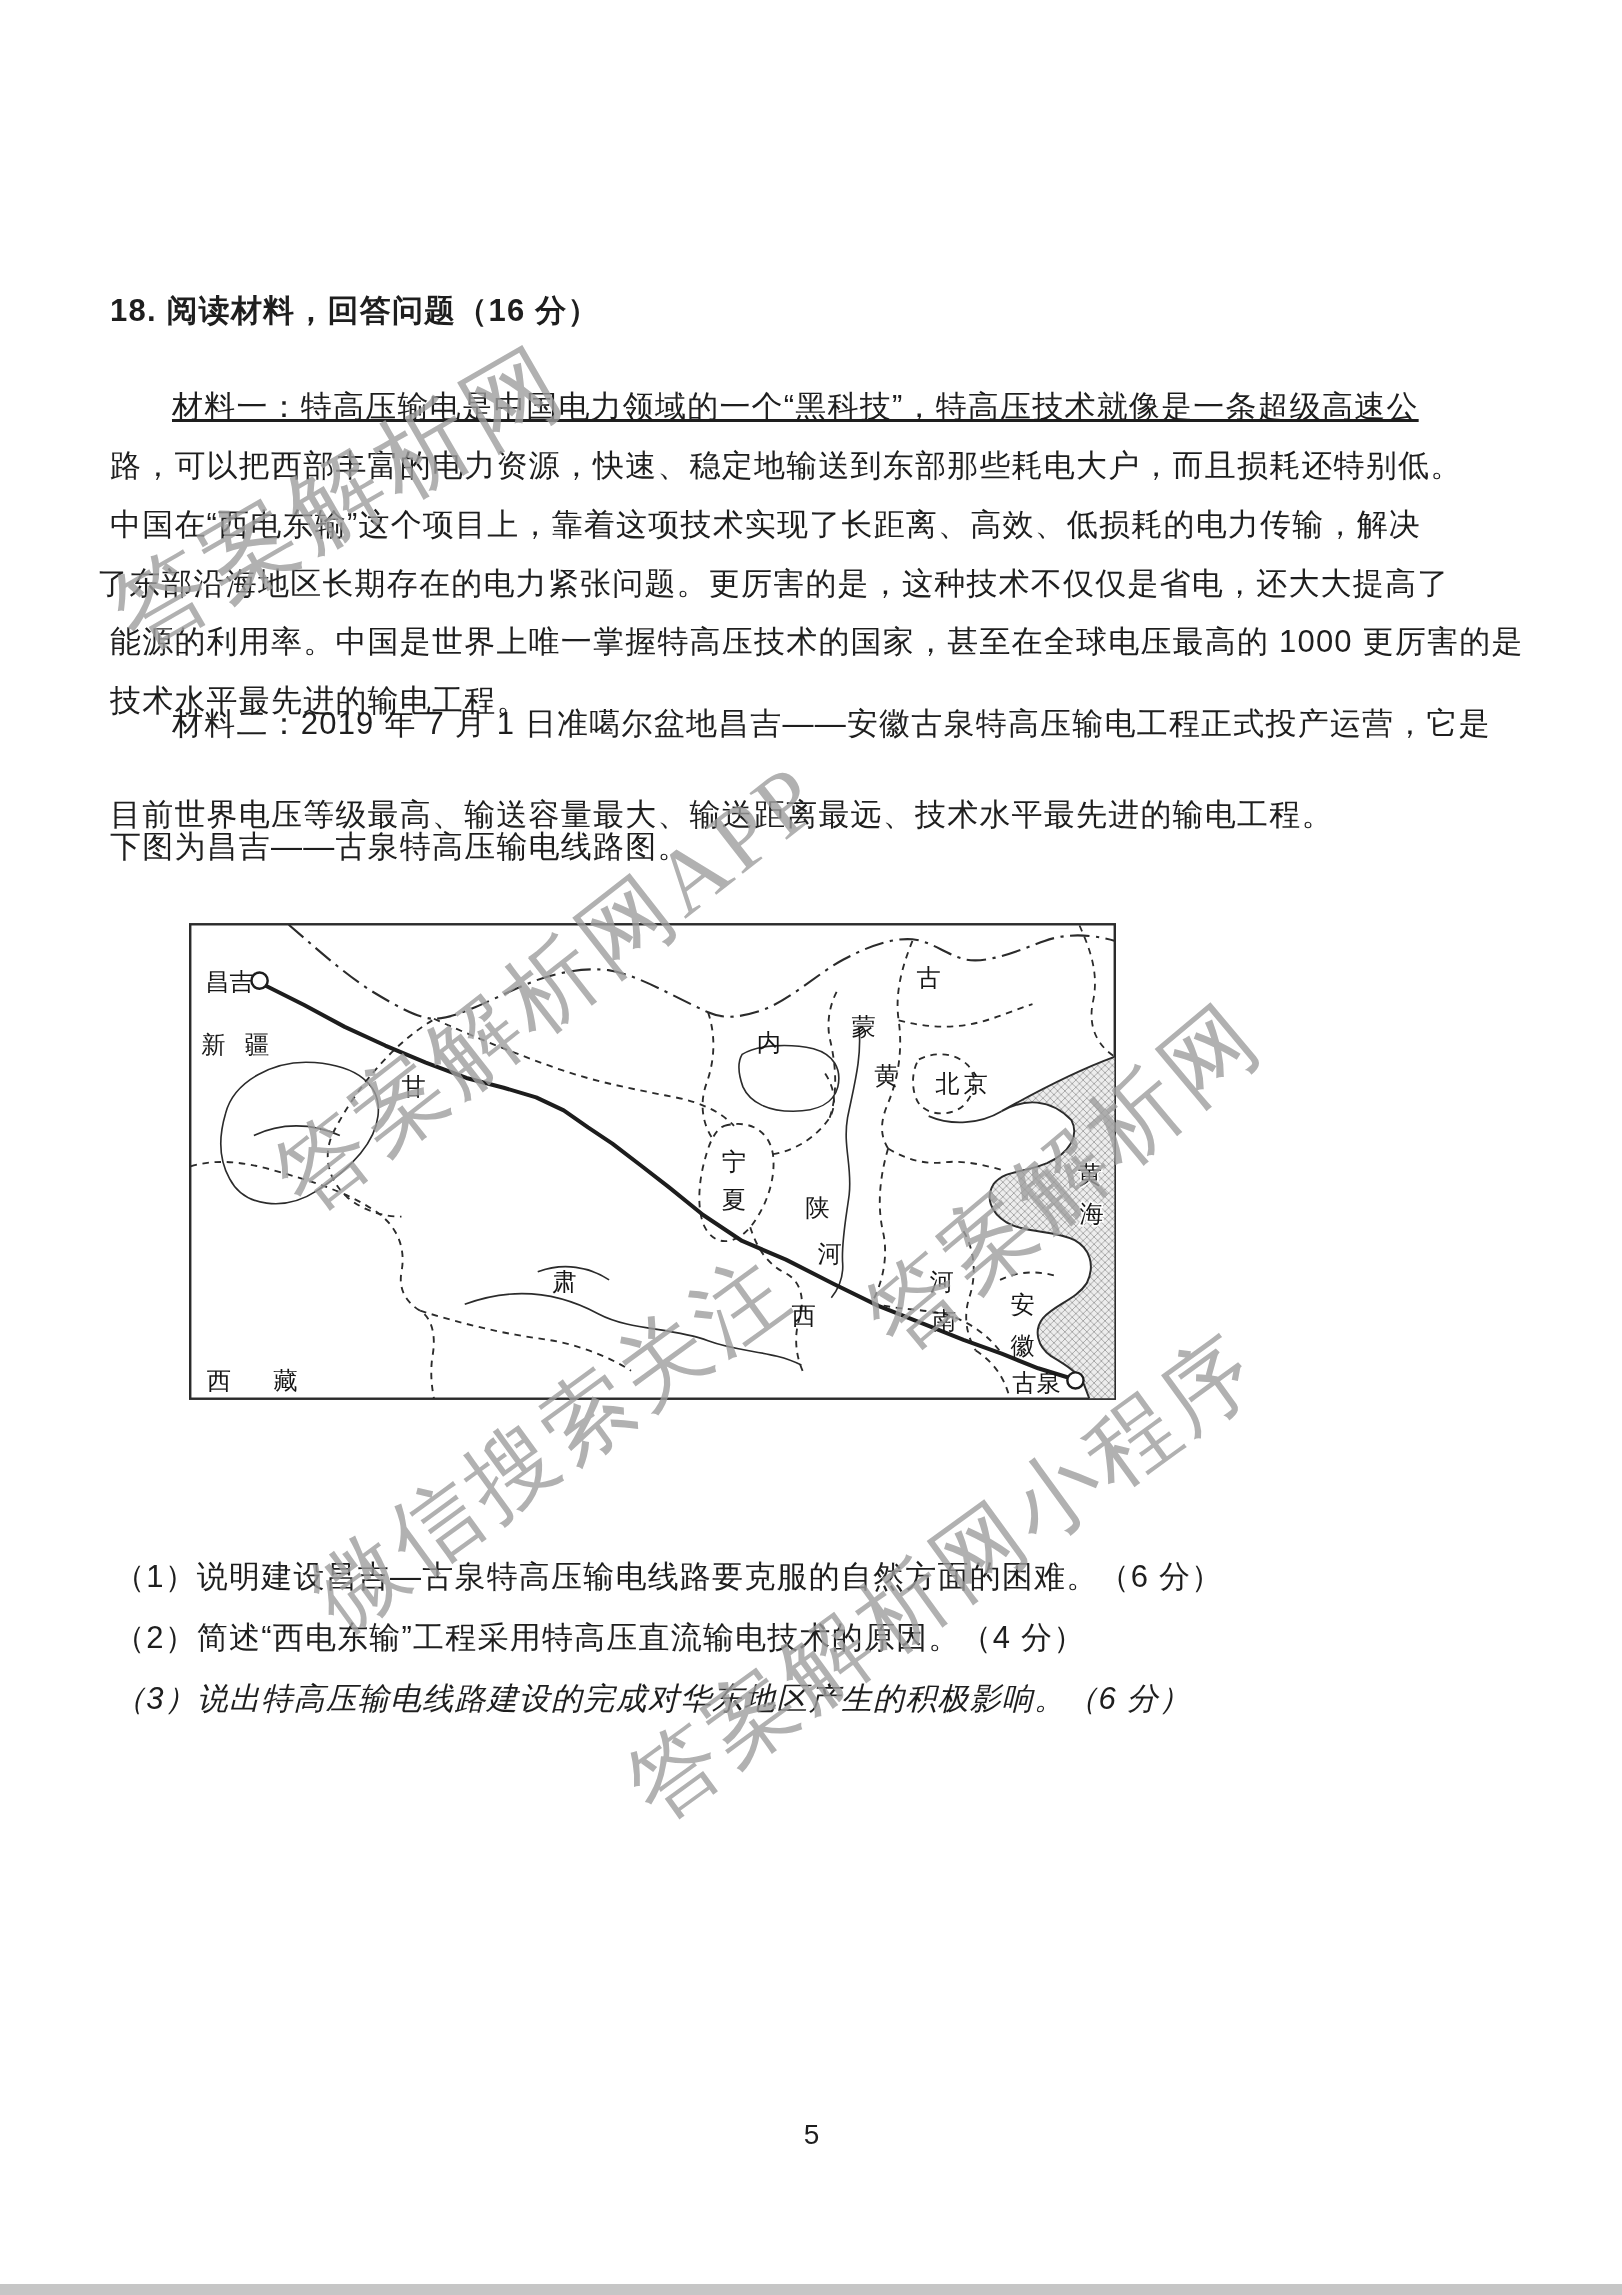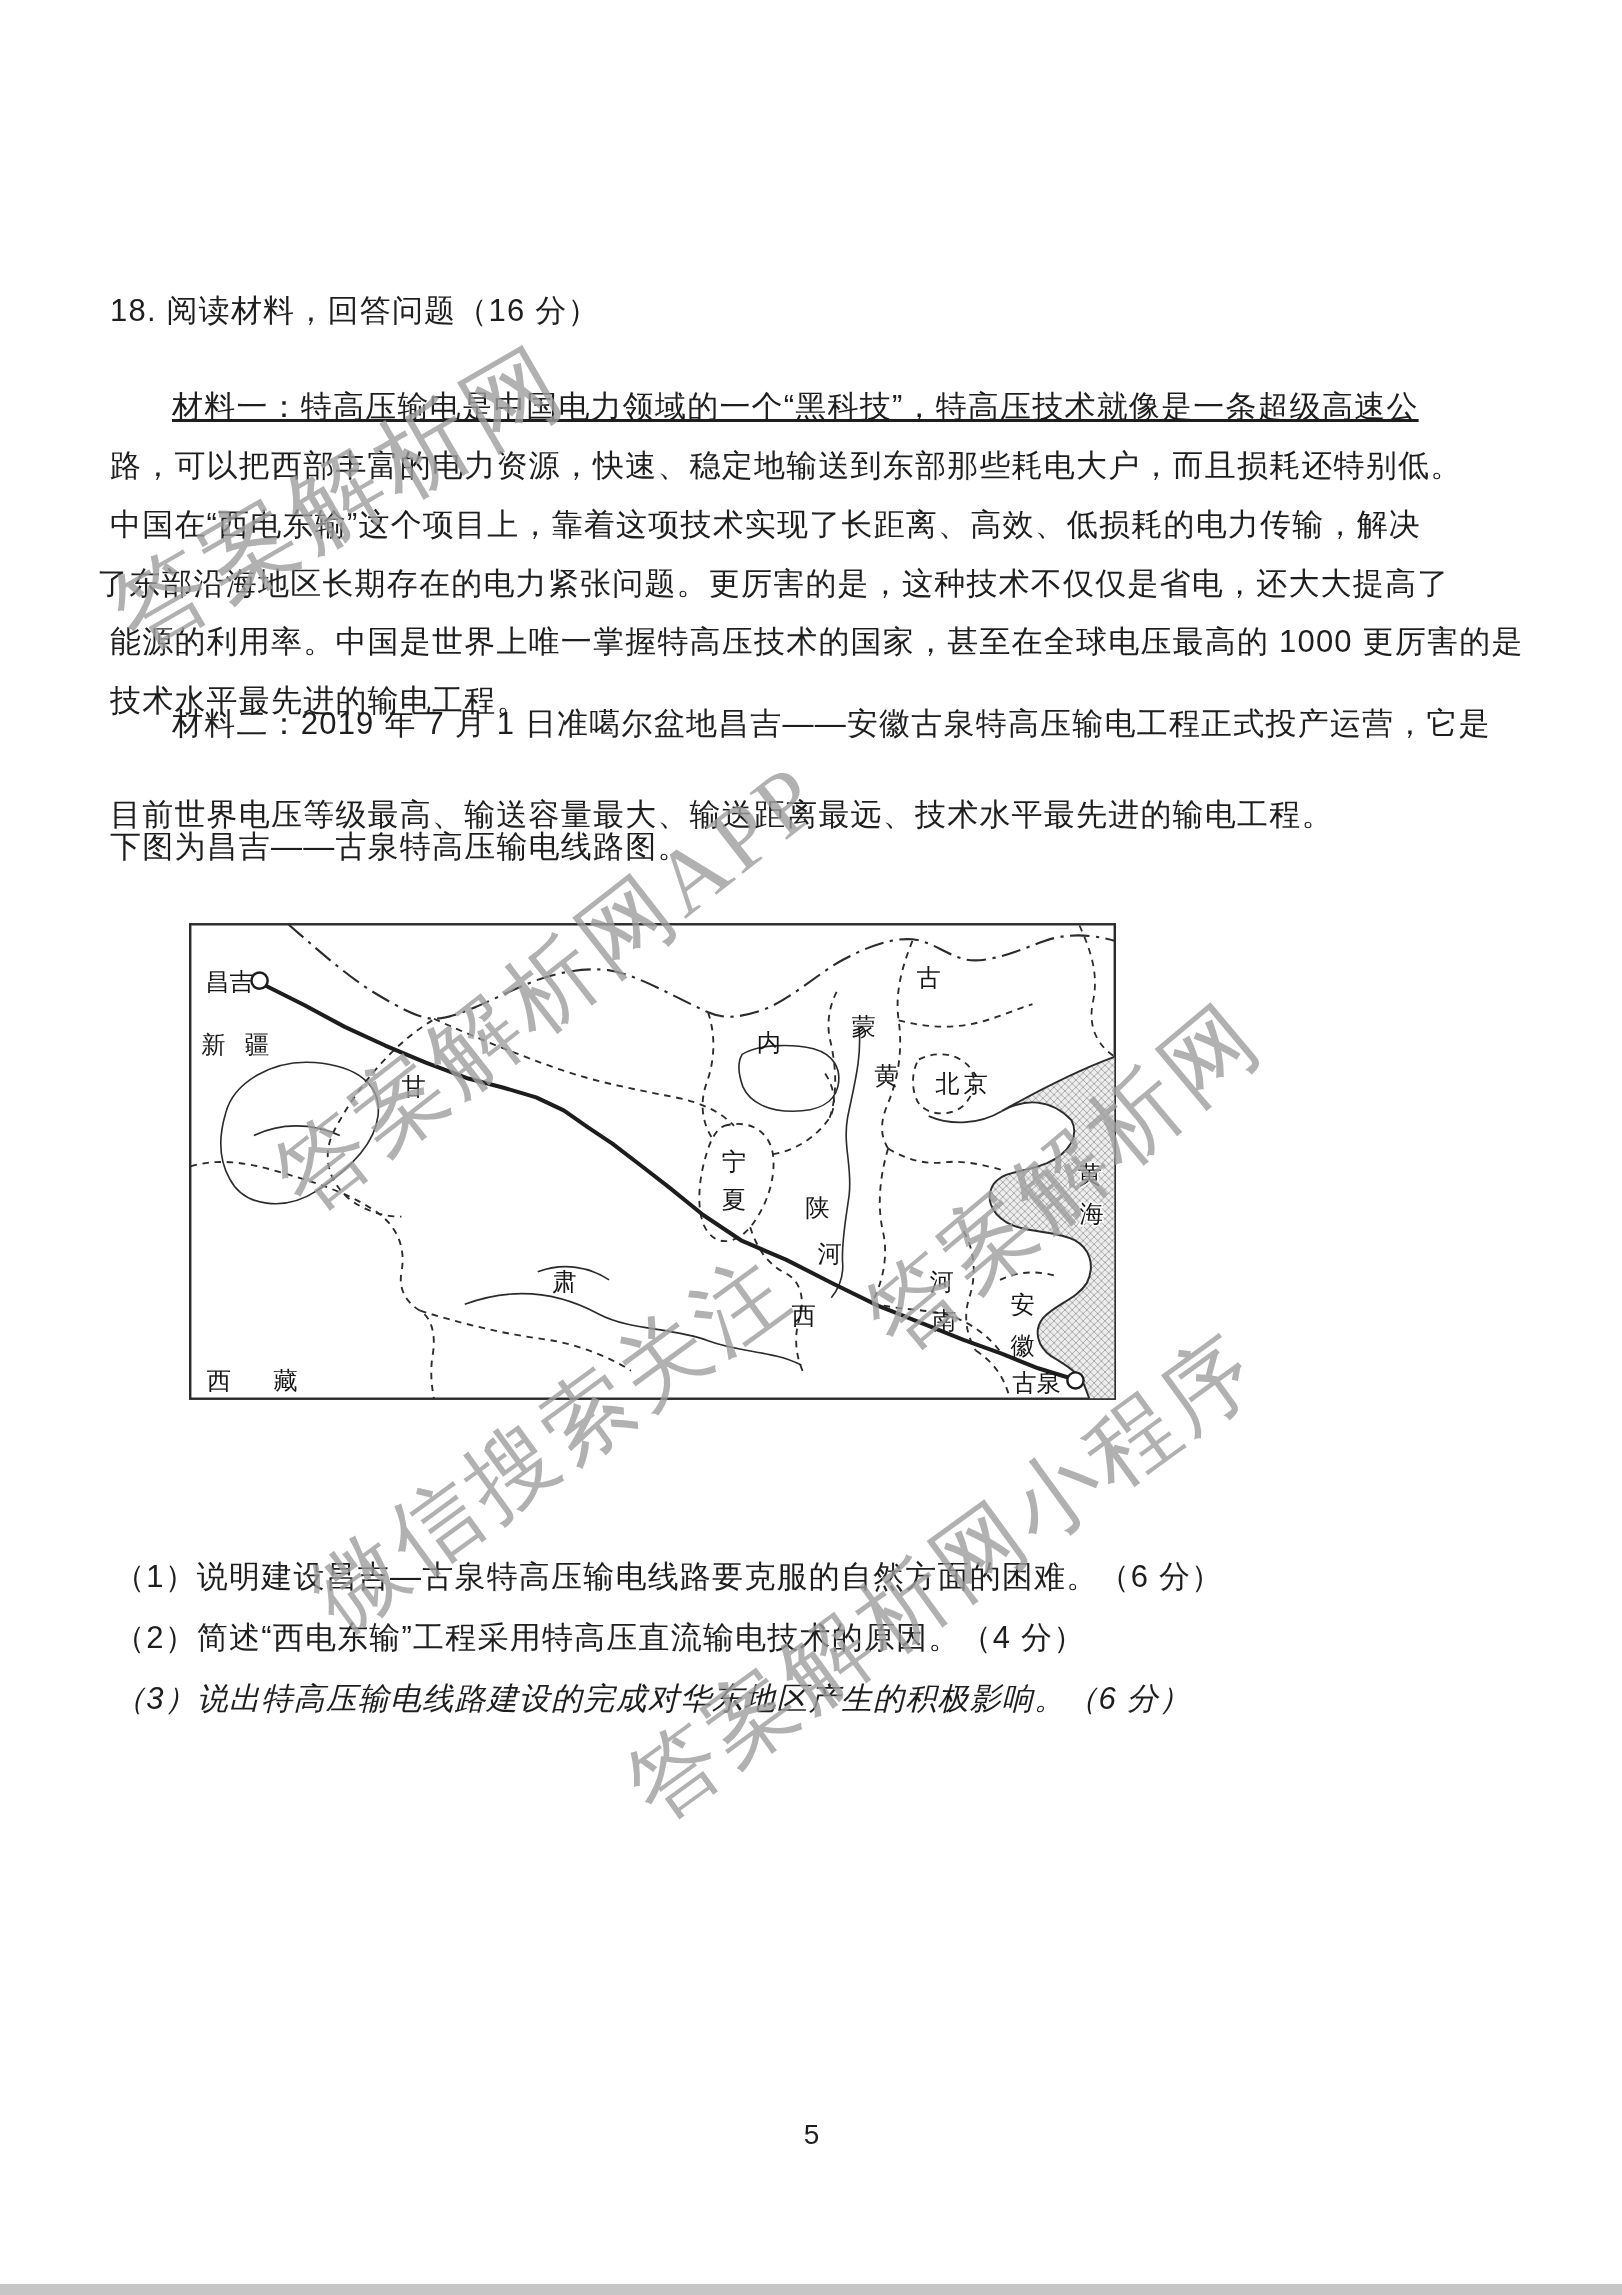--- a/index.html
+++ b/index.html
@@ -30,21 +30,21 @@
 <body>
 
 <div class="page">
 
   <div class="wm wm1">答案解析网</div>
   <div class="wm wm2">答案解析网APP</div>
   <div class="wm wm3">答案解析网</div>
   <div class="wm wm4">微信搜索关注</div>
   <div class="wm wm5">答案解析网小程序</div>
 
-  <div class="txt" style="left:110px;top:292px;">18. 阅读材料，回答问题（16 分）</div>
+  <div class="txt" style="left:110px;top:292px;font-weight:bold;">18. 阅读材料，回答问题（16 分）</div>
 
   <div class="txt indent" style="left:110px;top:388px;text-decoration:underline;">材料一：特高压输电是中国电力领域的一个“黑科技”，特高压技术就像是一条超级高速公</div>
   <div class="txt" style="left:110px;top:447px;">路，可以把西部丰富的电力资源，快速、稳定地输送到东部那些耗电大户，而且损耗还特别低。</div>
   <div class="txt" style="left:110px;top:506px;">中国在“西电东输”这个项目上，靠着这项技术实现了长距离、高效、低损耗的电力传输，解决</div>
   <div class="txt" style="left:97px;top:565px;text-align:right;">了东部沿海地区长期存在的电力紧张问题。更厉害的是，这种技术不仅仅是省电，还大大提高了</div>
   <div class="txt" style="left:110px;top:623px;">能源的利用率。中国是世界上唯一掌握特高压技术的国家，甚至在全球电压最高的 1000 更厉害的是</div>
   <div class="txt" style="left:110px;top:682px;">技术水平最先进的输电工程。</div>
 
   <div class="txt indent" style="left:110px;top:705px;">材料二：2019 年 7 月 1 日准噶尔盆地昌吉——安徽古泉特高压输电工程正式投产运营，它是</div>
   <div class="txt" style="left:110px;top:796px;">目前世界电压等级最高、输送容量最大、输送距离最远、技术水平最先进的输电工程。</div>

